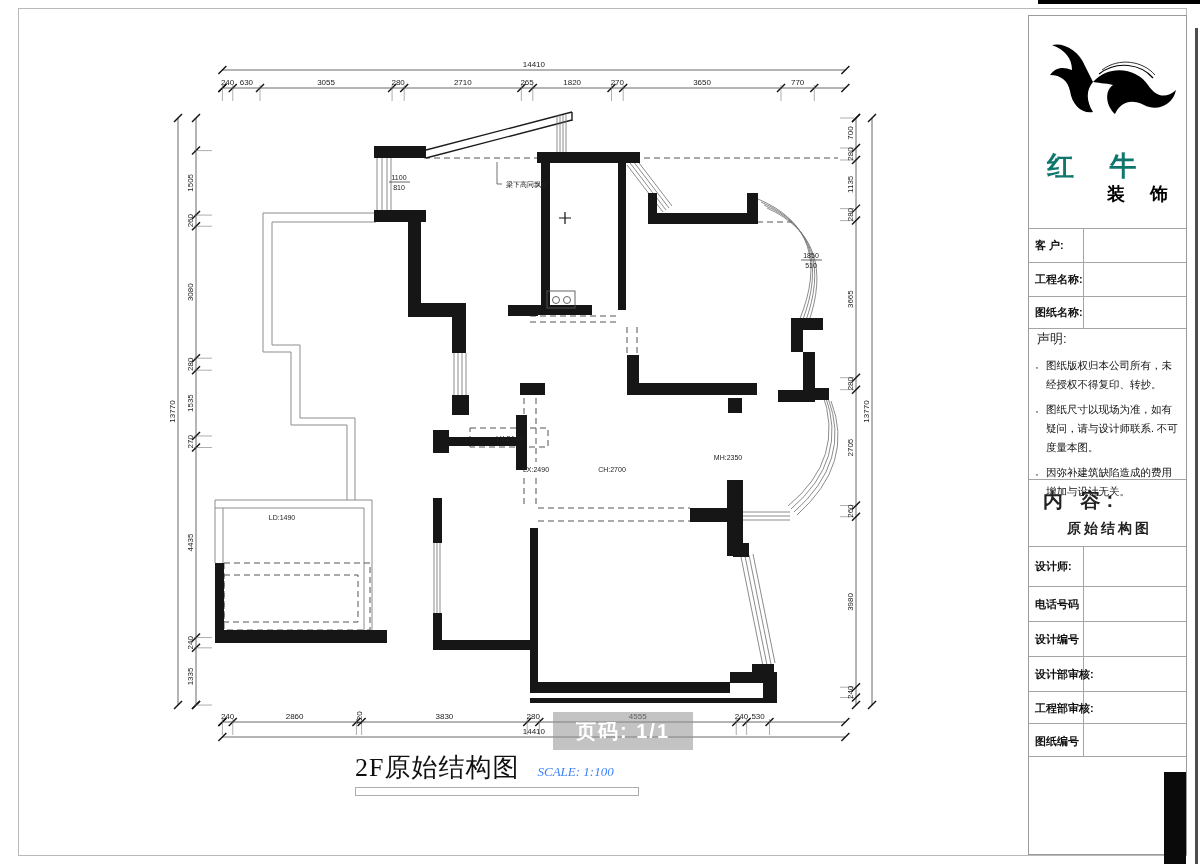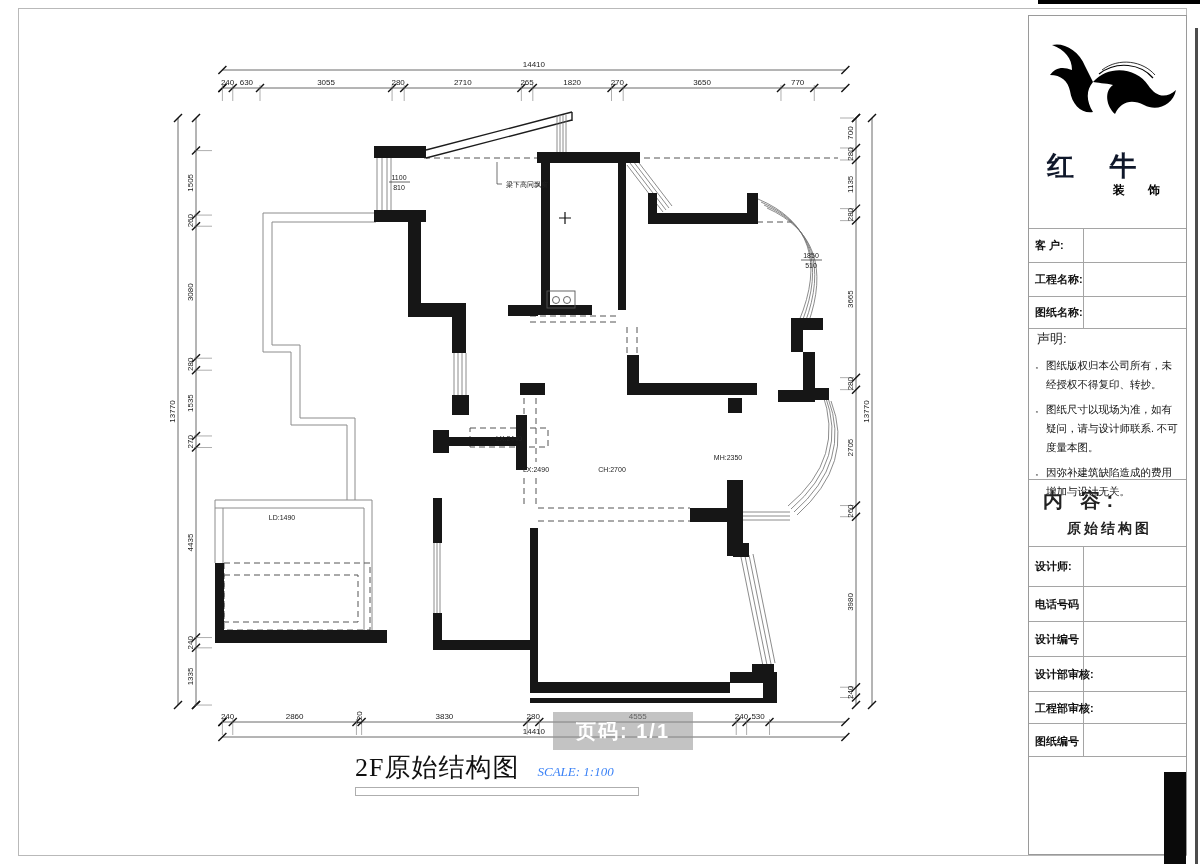--- a/index.html
+++ b/index.html
@@ -34,22 +34,22 @@
   .title-underline{position:absolute;left:355px;top:787px;width:282px;height:7px;
         border:1px solid #aeaeae;}
   
   .tblock{position:absolute;left:1028px;top:15px;width:157px;height:838px;
         border:1px solid #9a9a9a;font-size:11px;}
   .tb-sep{position:absolute;left:0;width:100%;height:0;border-top:1px solid #a5a5a5;}
   .tb-vdiv{position:absolute;left:54px;width:0;border-left:1px solid #a5a5a5;}
   .tb-label{position:absolute;left:6px;font-weight:bold;color:#111;white-space:nowrap;}
   .logo-area{position:absolute;left:0;top:0;width:157px;height:212px;}
   .brand1{position:absolute;left:18px;top:132px;font-size:27px;font-weight:bold;
-        letter-spacing:14px;color:#0f172a;}
-  .brand2{position:absolute;right:16px;top:166px;font-size:12px;font-weight:bold;
+        letter-spacing:14px;color:#0f766e;}
+  .brand2{position:absolute;right:8px;top:166px;font-size:18px;font-weight:bold;
         letter-spacing:10px;color:#000;}
   .stmt{position:absolute;left:8px;top:314px;width:142px;}
   .stmt .stitle{font-weight:normal;font-size:13px;margin-bottom:8px;}
   .stmt .item{font-size:10.5px;line-height:19px;margin-bottom:6px;position:relative;
         padding-left:9px;color:#111;}
   .stmt .item::before{content:"。";position:absolute;left:-2px;top:0;font-size:9px;color:#333;}
   .content-area{position:absolute;left:0;top:463px;width:157px;}
   .content-area .clabel{font-size:20px;font-weight:bold;margin:8px 0 6px 14px;letter-spacing:6px;}
   .content-area .cvalue{font-size:14px;font-weight:bold;margin-left:38px;letter-spacing:3px;}
   .footer-area{position:absolute;left:8px;top:762px;width:145px;font-size:11px;font-weight:bold;}

